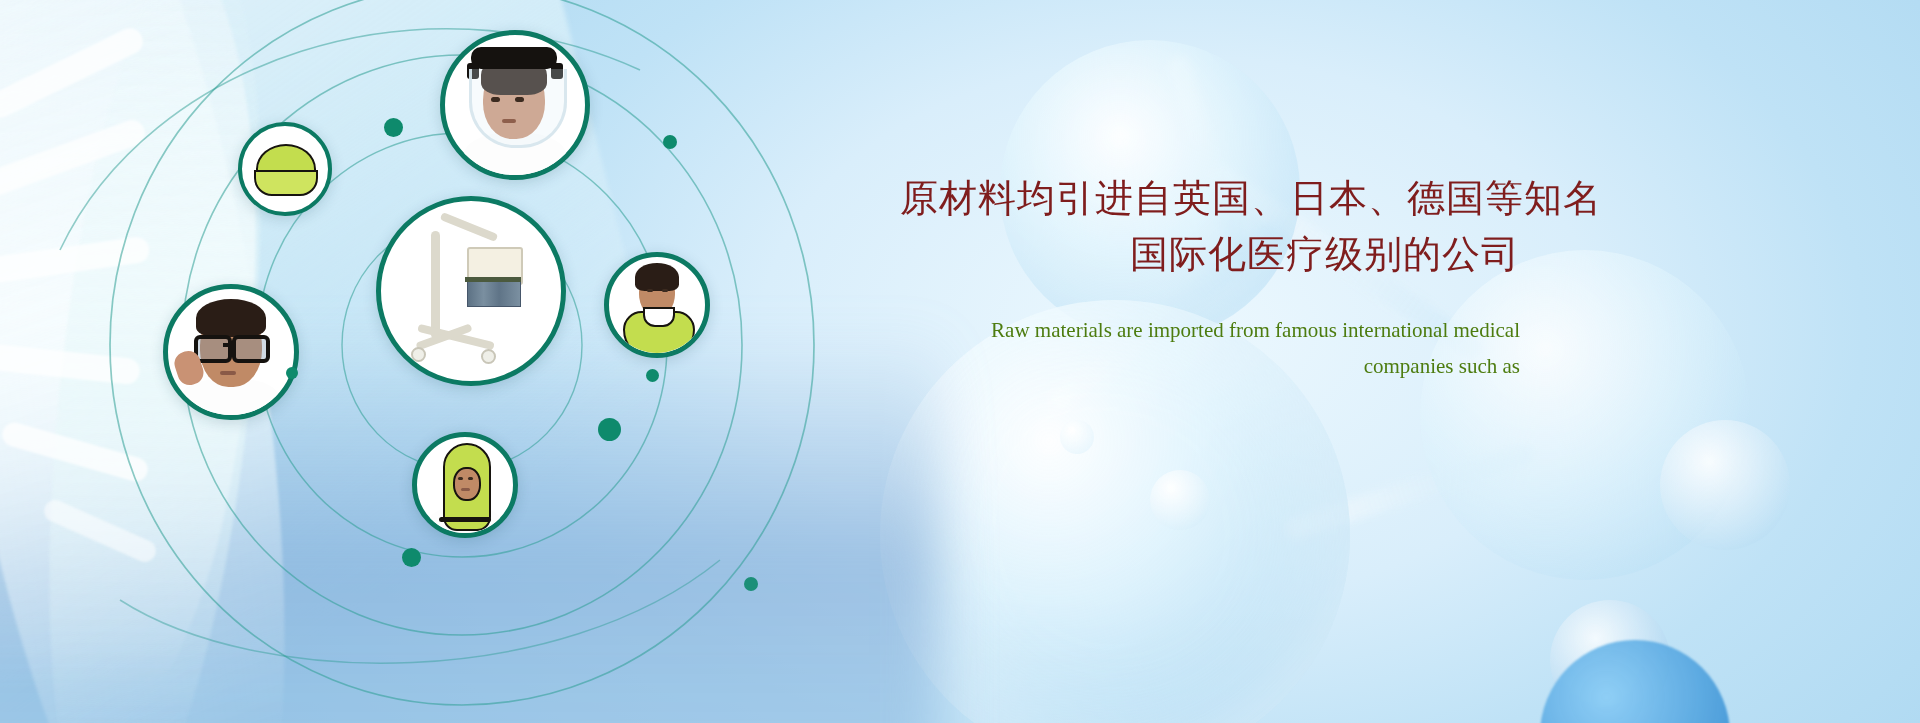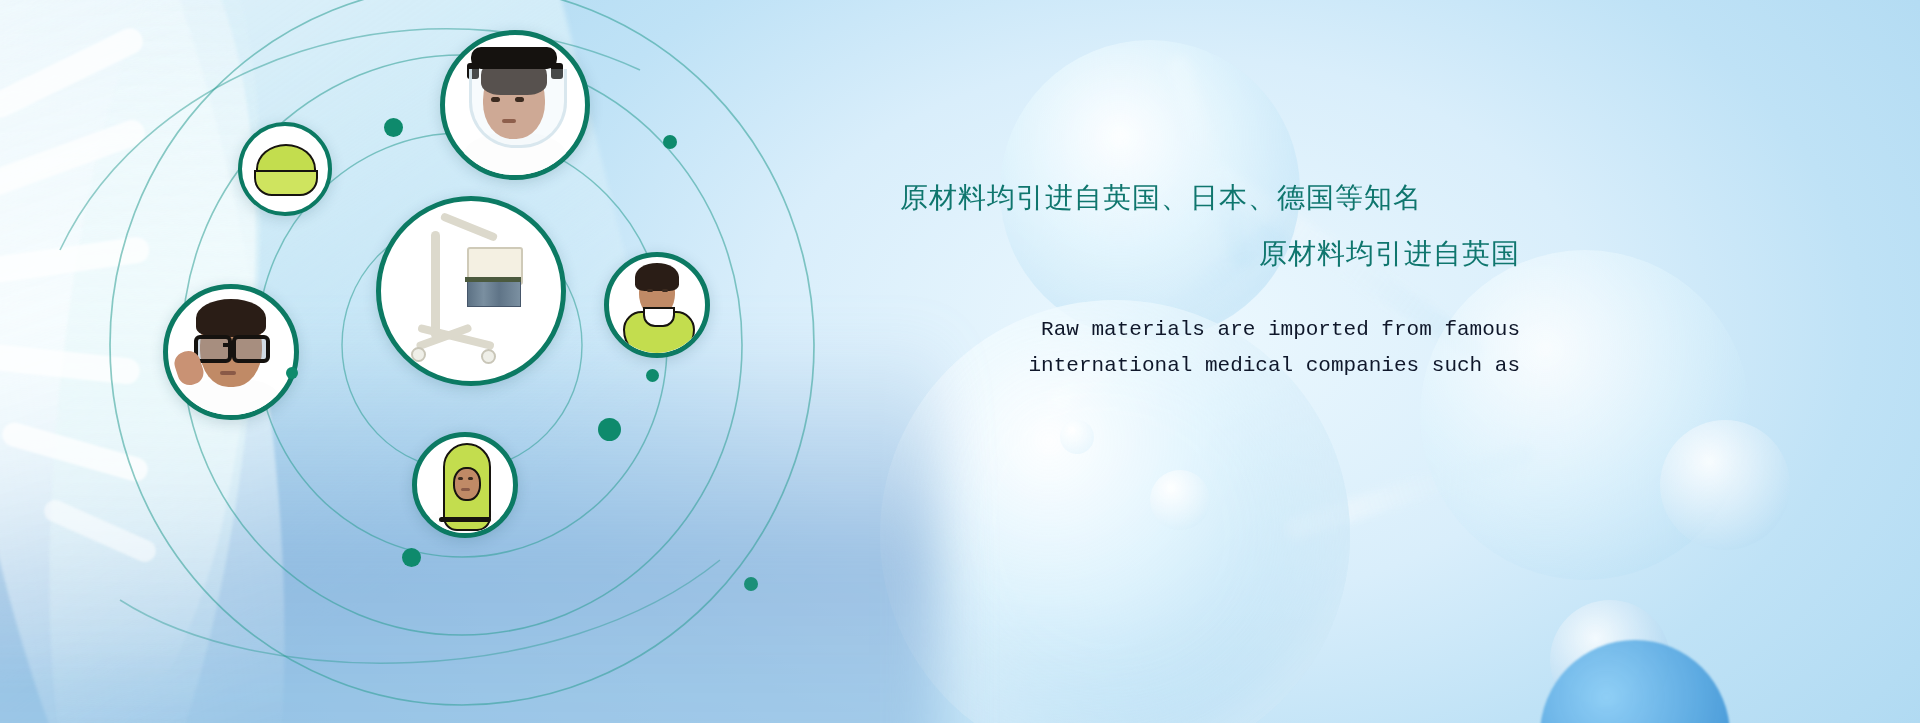--- a/index.html
+++ b/index.html
@@ -82,29 +82,29 @@
 
   .dot{position:absolute;border-radius:50%;background:#0e8a6c;}
 
   
   .copy{
     position:absolute;left:900px;top:170px;width:620px;
     text-align:right;
   }
   .h-line{
     font-family:Liberation Sans, sans-serif;
-    font-size:28px;line-height:56px;color:#0f766e;letter-spacing:1px;
+    font-size:38px;line-height:56px;color:#7f1d1d;letter-spacing:1px;
     white-space:nowrap;font-weight:400;
   }
   .h-line.l1{text-align:left;}
   .h-line.l2{text-align:right;}
   .sub{
     margin-top:30px;
-    font-family:Liberation Mono, monospace;
-    font-size:21px;line-height:36px;color:#0f172a;text-align:right;
+    font-family:Liberation Serif, serif;
+    font-size:21px;line-height:36px;color:#4d7c0f;text-align:right;
   }
 
   
   .face{position:absolute;border-radius:50%;}
   .skin{background:#c99274;}
   .skin2{background:#c08a66;}
   .hairdark{background:#2a1d16;}
   .shirt{position:absolute;background:#fdfdfd;border-radius:40% 40% 0 0;}
 </style>
 </head>
@@ -231,19 +231,19 @@
   <div class="dot" style="left:384px;top:118px;width:19px;height:19px;"></div>
   <div class="dot" style="left:663px;top:135px;width:14px;height:14px;"></div>
   <div class="dot" style="left:286px;top:367px;width:12px;height:12px;"></div>
   <div class="dot" style="left:646px;top:369px;width:13px;height:13px;"></div>
   <div class="dot" style="left:598px;top:418px;width:23px;height:23px;"></div>
   <div class="dot" style="left:402px;top:548px;width:19px;height:19px;"></div>
   <div class="dot" style="left:744px;top:577px;width:14px;height:14px;opacity:.9;"></div>
 
   <div class="copy">
     <div class="h-line l1">原材料均引进自英国、日本、德国等知名</div>
-    <div class="h-line l2">原材料均引进自英国</div>
+    <div class="h-line l2">国际化医疗级别的公司</div>
     <div class="sub">
       <div>Raw materials are imported from famous international medical companies such as</div>
     </div>
   </div>
 
 </div>
 
 </body></html>

